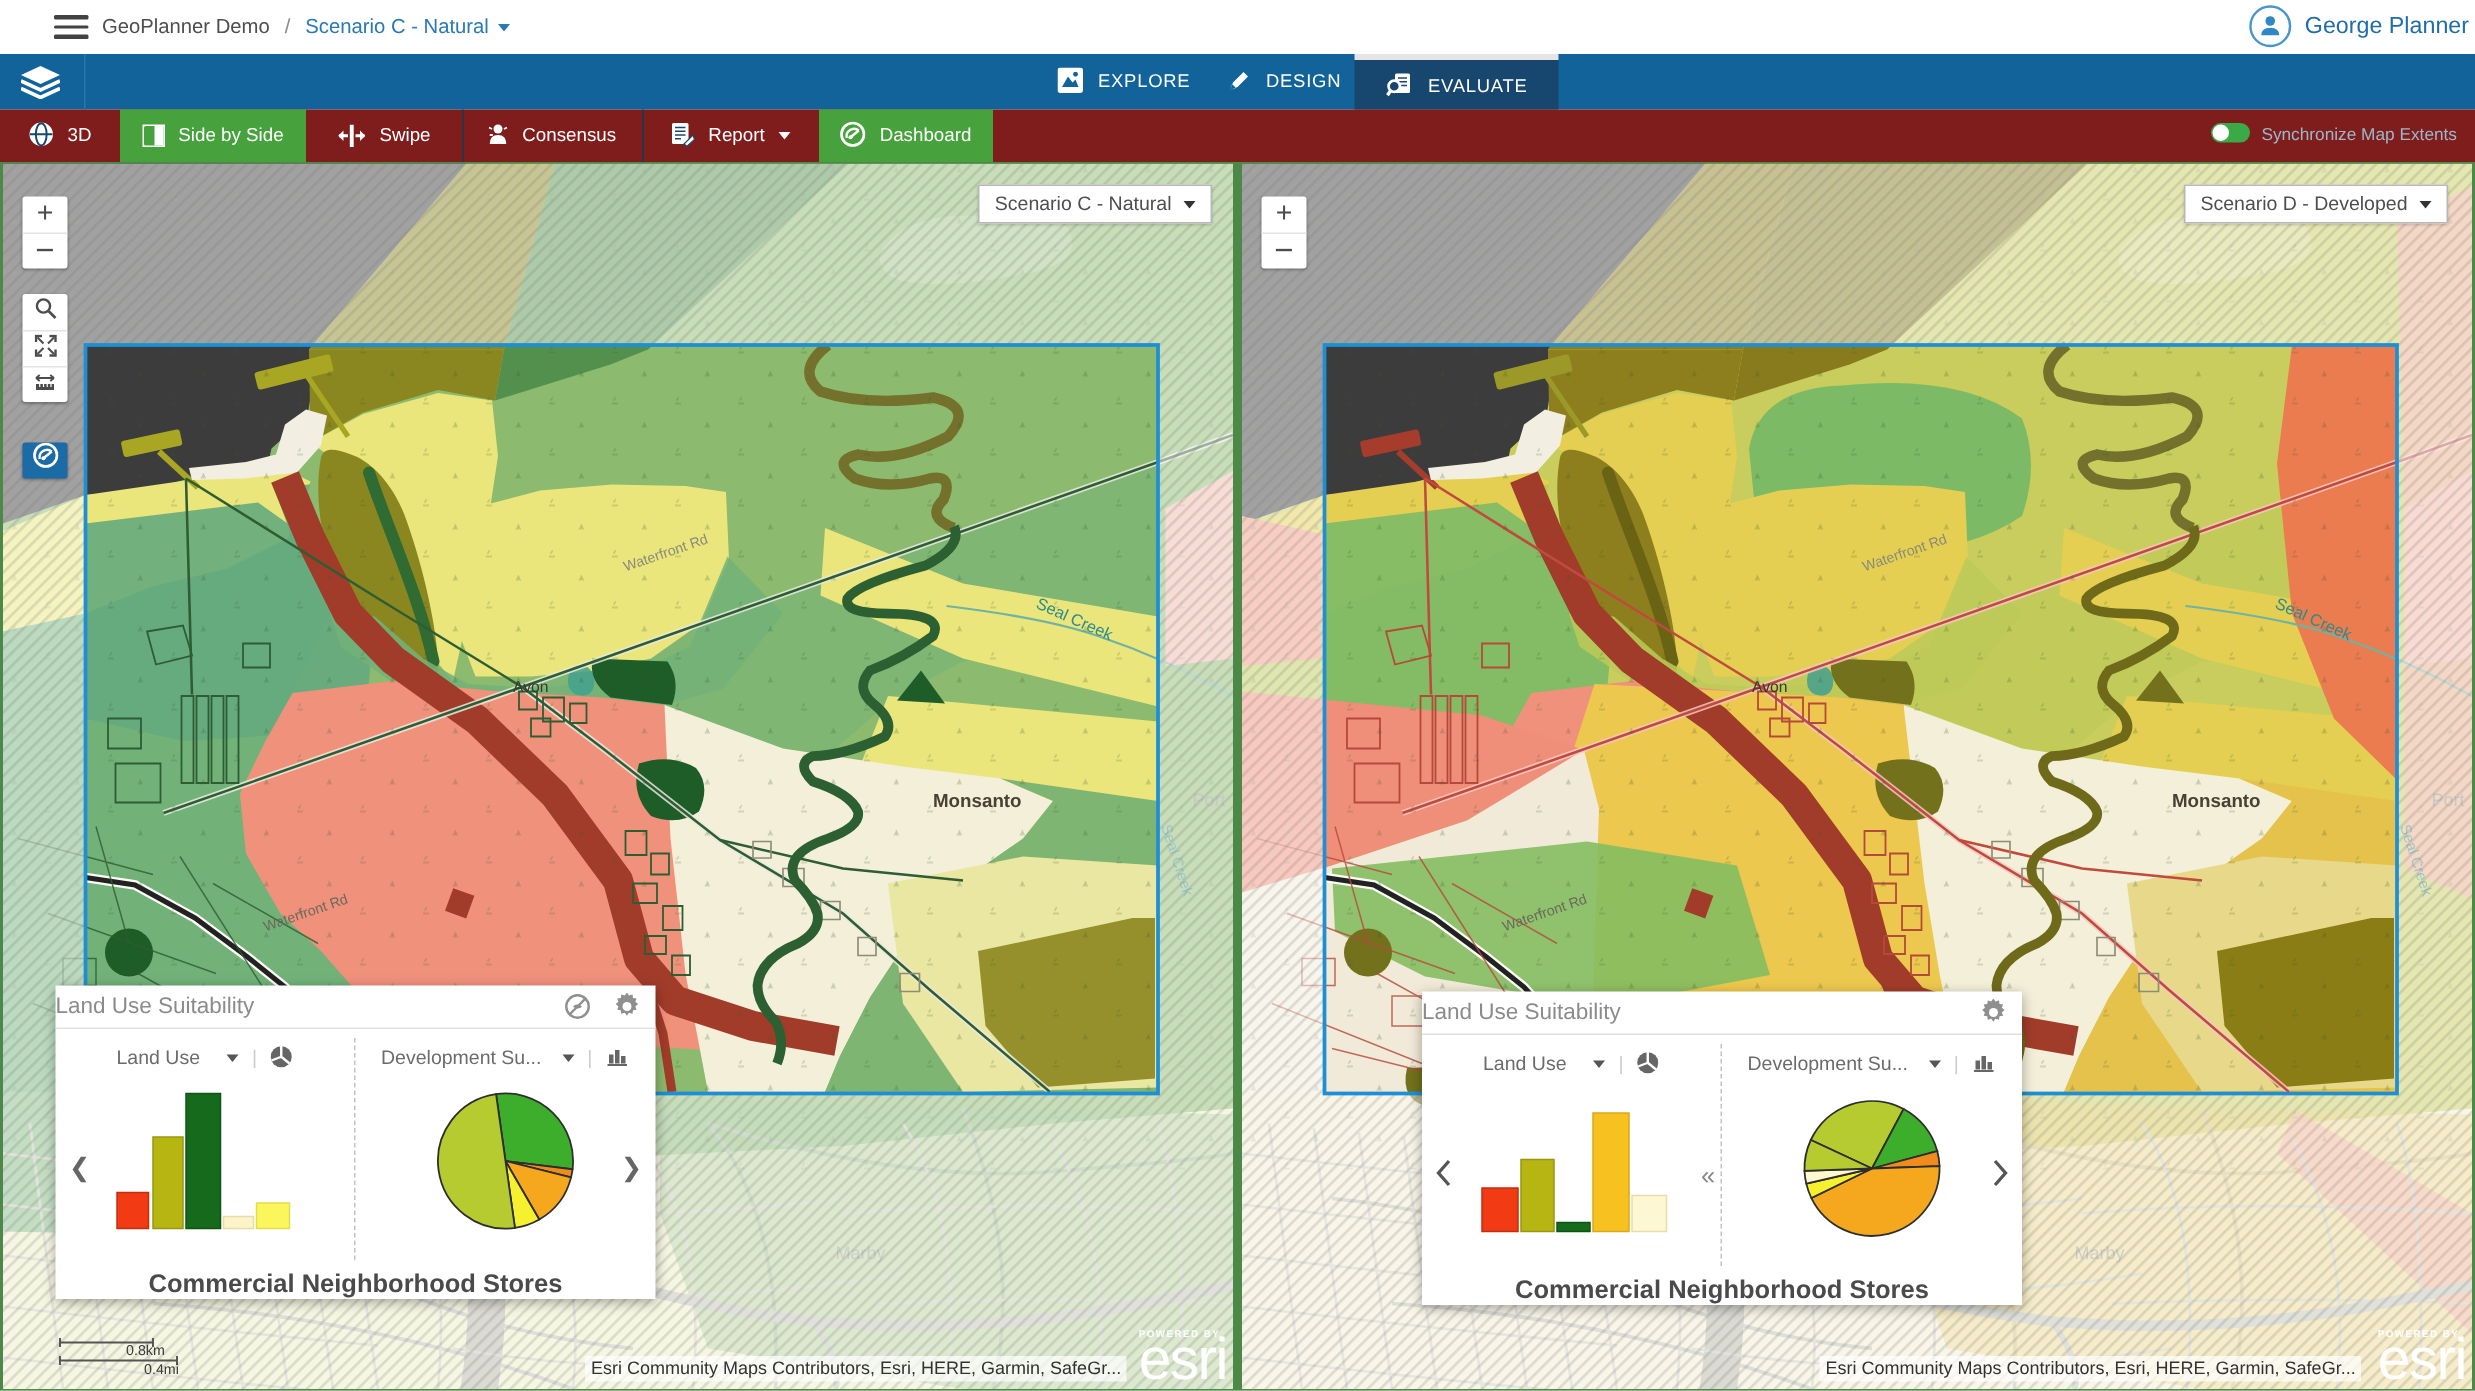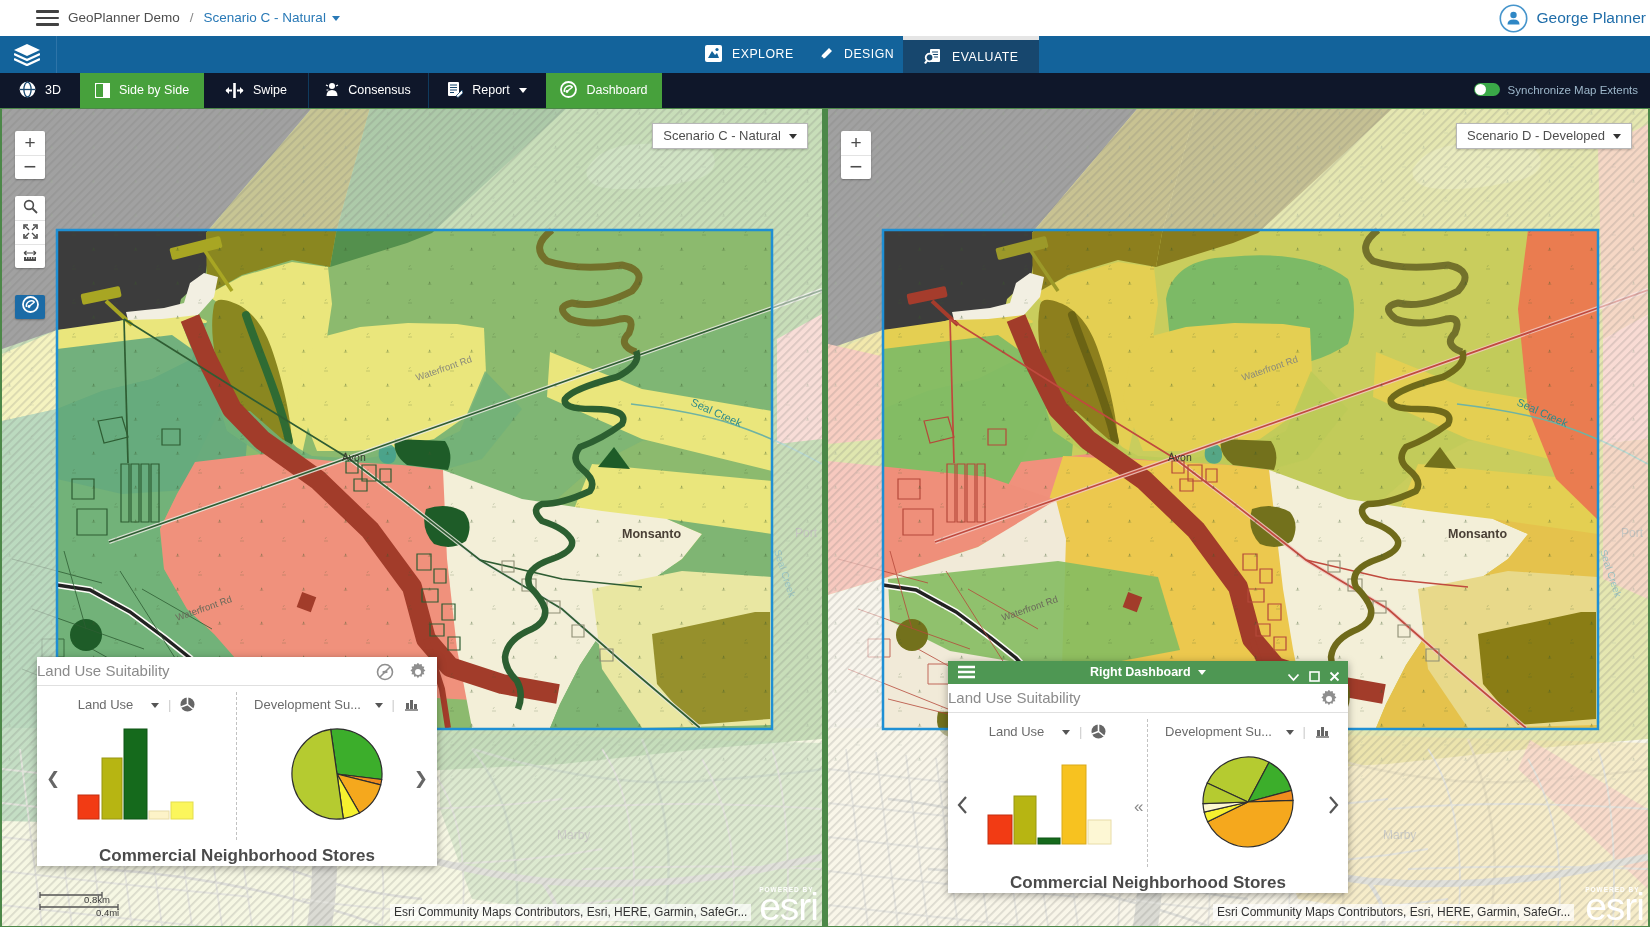--- a/index.html
+++ b/index.html
@@ -1,17 +1,17 @@
 <!DOCTYPE html>
 <html><head><meta charset="utf-8"><style>
 *{margin:0;padding:0;box-sizing:border-box}
 html,body{width:1650px;height:927px;overflow:hidden;font-family:"Liberation Sans",sans-serif;background:#fff}
 #header{position:absolute;left:18px;top:0;width:1650px;height:20px;background:#fff}
 #bluebar{position:absolute;left:0;top:36px;width:1650px;height:37px;background:#13639b}
-#toolbar{position:absolute;left:0;top:73px;width:1650px;height:46px;background:#0f172a}
+#toolbar{position:absolute;left:0;top:73px;width:1650px;height:46px;background:#7f1d1d}
 #maps{position:absolute;left:0;top:108px;width:1650px;height:819px;background:#4c8848}
 .mappanel{position:absolute;top:1px;height:817px;overflow:hidden}
 #mapL{left:2px;width:820px}
 #mapR{left:828px;width:820px}
 .mappanel>svg.base{position:absolute;left:0;top:0}
 
 .hamb{position:absolute;left:18px;top:10px;width:23px;height:16px}
 .hamb div{height:2.6px;background:#424242;margin-bottom:4px;border-radius:1px}
 .crumb{position:absolute;left:50px;top:10px;font-size:13.5px;color:#4e4e4e}
 .crumb .sep{color:#888;margin:0 10px}
@@ -363,29 +363,20 @@
         <div class="zc">+</div>
         <div class="zc" style="font-size:22px;line-height:21px">−</div>
       </div>
   <div class="scen" style="right:16px">Scenario D - Developed<span class="caret" style="margin-left:8px"></span></div>
   <div class="attr" style="left:385px">Esri Community Maps Contributors, Esri, HERE, Garmin, SafeGr...</div>
   <div class="esri" style="right:4px">
         <div class="pb">POWERED BY</div>
         <div class="big">esri</div>
       </div>
   <div class="dash" style="left:120px;top:552px">
-   <div class="tbar"><svg class="hm" width="17" height="14" viewBox="0 0 17 14">
-            <path d="M0 2 h17 M0 7 h17 M0 12 h17" stroke="#fff" stroke-width="2.4"></path>
-          </svg>Right Dashboard <span class="caret" style="color:#fff;margin-left:4px"></span><span class="wctl"><svg width="13" height="9" viewBox="0 0 13 9" style="margin-right:9px">
-              <path d="M1.5 1.5 L6.5 7 L11.5 1.5" stroke="#fff" stroke-width="1.8" fill="none"></path>
-            </svg><svg width="11" height="11" viewBox="0 0 11 11" style="margin-right:9px">
-              <rect x="1" y="1" width="9" height="9" fill="none" stroke="#fff" stroke-width="1.6"></rect>
-            </svg><svg width="11" height="11" viewBox="0 0 11 11">
-              <path d="M1.5 1.5 L9.5 9.5 M9.5 1.5 L1.5 9.5" stroke="#fff" stroke-width="1.8"></path>
-            </svg></span></div>
    <div class="sub">Land Use Suitability<span class="gicons"><svg width="18" height="18" viewBox="0 0 18 18">
               <path d="M9 1 L10.6 3.4 L13.4 2.6 L13.8 5.4 L16.6 5.8 L15.6 8.4 L17.8 10.2 L15.6 12 L16.6 14.6 L13.8 15 L13.4 17.8 L10.6 17 L9 19.4 L7.4 17 L4.6 17.8 L4.2 15 L1.4 14.6 L2.4 12 L0.2 10.2 L2.4 8.4 L1.4 5.8 L4.2 5.4 L4.6 2.6 L7.4 3.4 Z" fill="#8f8f8f" transform="scale(.85) translate(1.5,-1.5)"></path>
               <circle cx="9" cy="9" r="3" fill="#fff"></circle>
             </svg></span></div>
    <div class="body">
     <div class="half" style="left:0">
      <div class="chead">Land Use <span class="caret" style="margin-left:14px;color:#555"></span><span style="color:#ccc;margin:0 9px">|</span><svg width="15" height="15" viewBox="0 0 15 15" style="vertical-align:-3px">
                 <circle cx="7.5" cy="7.5" r="7" fill="#666"></circle>
                 <path d="M7.5 7.5 L7.5 0 M7.5 7.5 L13 12 M7.5 7.5 L1 10" stroke="#fff" stroke-width="1.6"></path>
               </svg></div>

